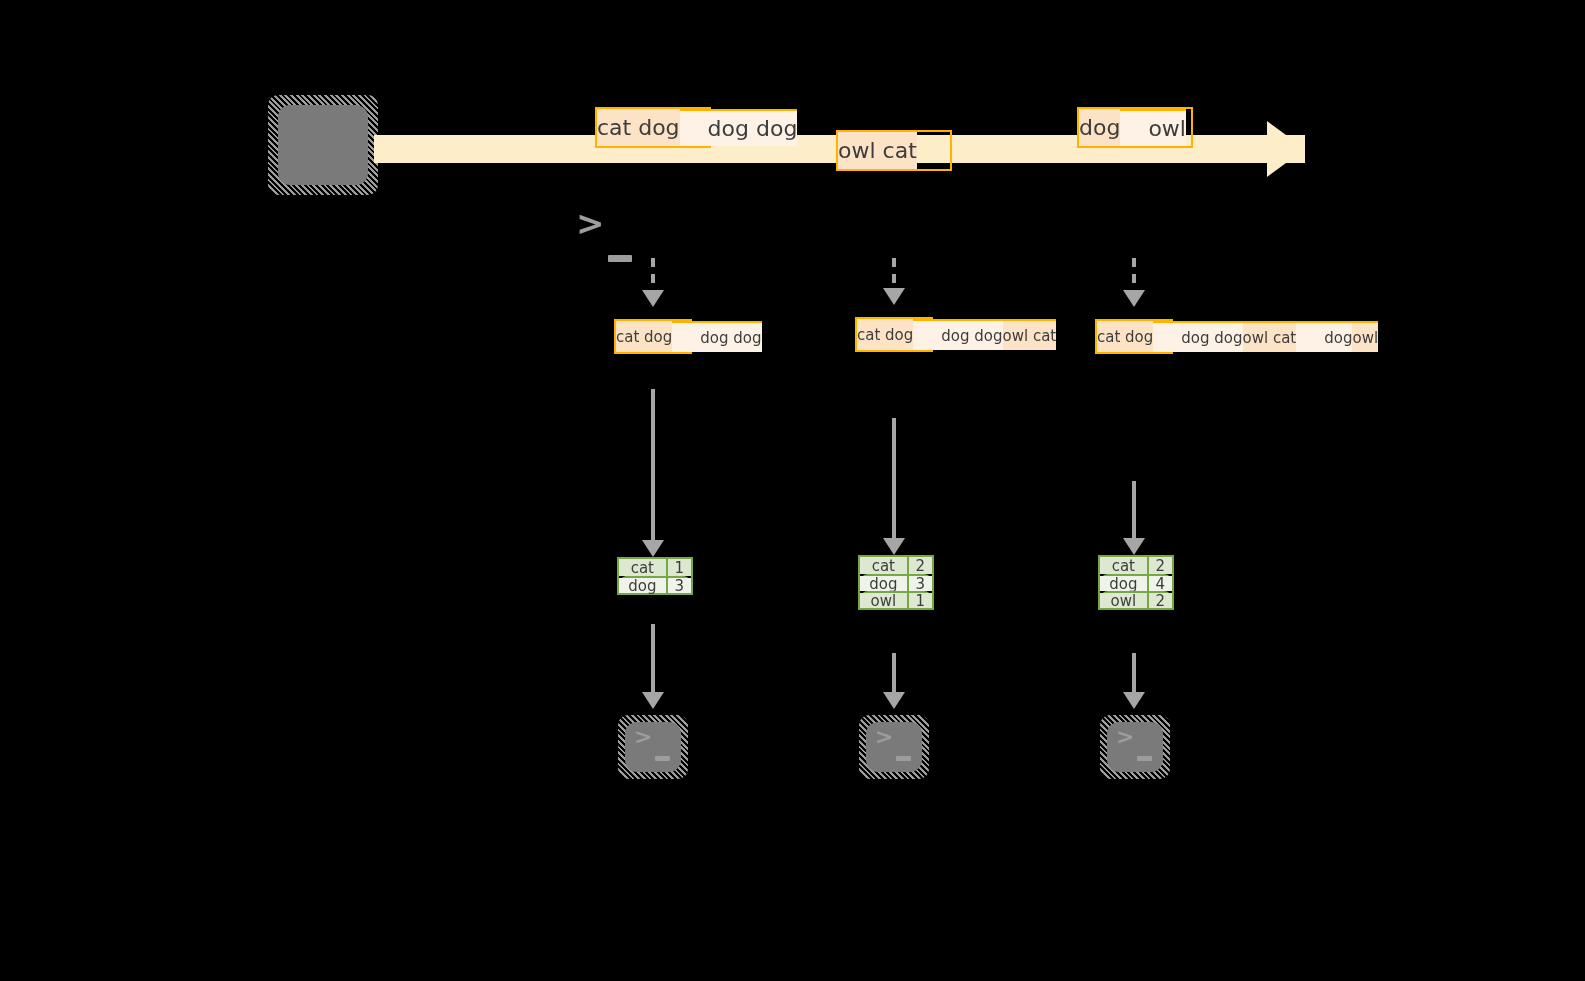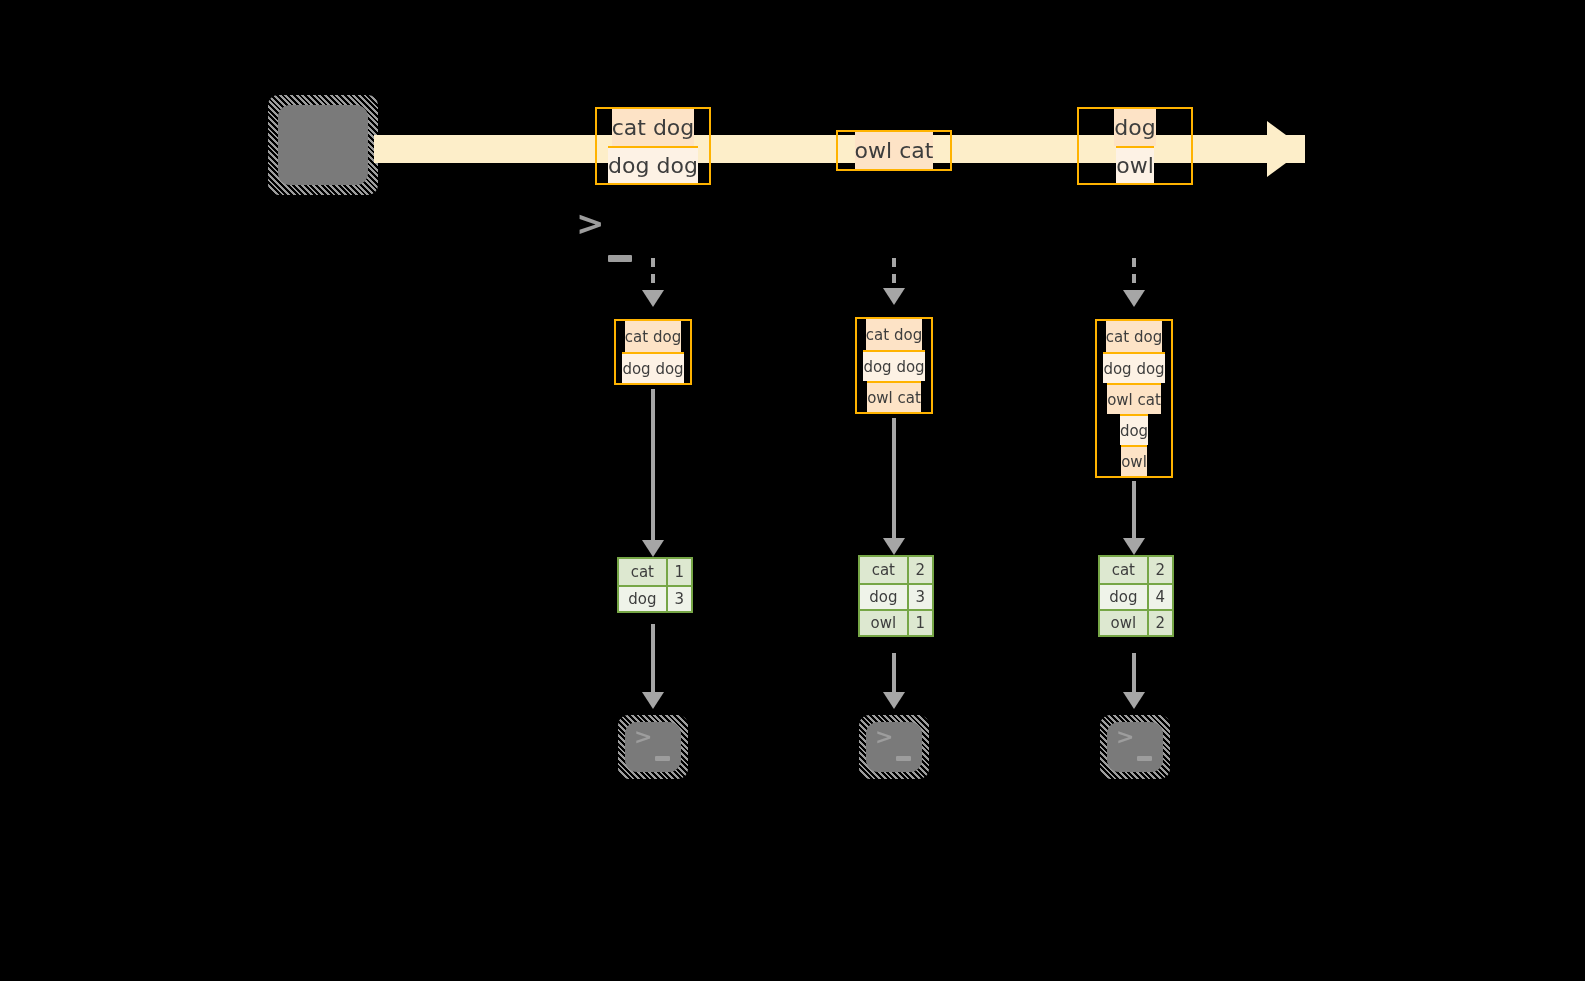--- a/index.html
+++ b/index.html
@@ -25,34 +25,34 @@
   .glyph-us{position:absolute;background:#9d9d9d;border-radius:1px;}
 
   
   .band{position:absolute;background:#fdeec9;}
   .arrowhead-r{position:absolute;width:0;height:0;
      border-top:28px solid transparent;border-bottom:28px solid transparent;
      border-left:38px solid #fdeec9;}
 
   
   .msgbox{position:absolute;box-sizing:border-box;border:2px solid #ffb300;
-     display:flex;flex-direction:column;align-items:center;}
+     display:flex;flex-direction:row;align-items:center;}
   .msgrow{box-sizing:border-box;color:#3d3d3d;display:flex;
      align-items:center;justify-content:center;white-space:nowrap;}
   .msgrow.dark{background:#fde3c6;}
-  .msgrow.light{background:#fdf2e5;}
+  .msgrow.light{background:#fdf2e5;padding-left:28px;}
   .msgrow.sep{border-top:2px solid #ffb300;}
 
   .big-msg .msgrow{height:37px;font-size:22px;}
   .stack .msgrow{height:31px;font-size:15px;}
 
   
   .table{position:absolute;box-sizing:border-box;border:2px solid #76a646;
      display:flex;flex-direction:column;}
-  .trow{display:flex;height:26px;box-sizing:border-box;}
+  .trow{display:flex;height:17px;box-sizing:border-box;border-radius:8px;}
   .trow.sep{border-top:2px solid #76a646;}
   .tcell{box-sizing:border-box;display:flex;align-items:center;
      justify-content:center;font-size:15px;color:#3d3d3d;}
   .tcell.word{width:48px;}
   .tcell.cnt{width:26px;border-left:2px solid #76a646;}
   .trow.dark .tcell{background:#dde8d0;}
   .trow.light .tcell{background:#eff3e9;}
 
   
   .vline{position:absolute;width:4px;background:#a6a6a6;}

